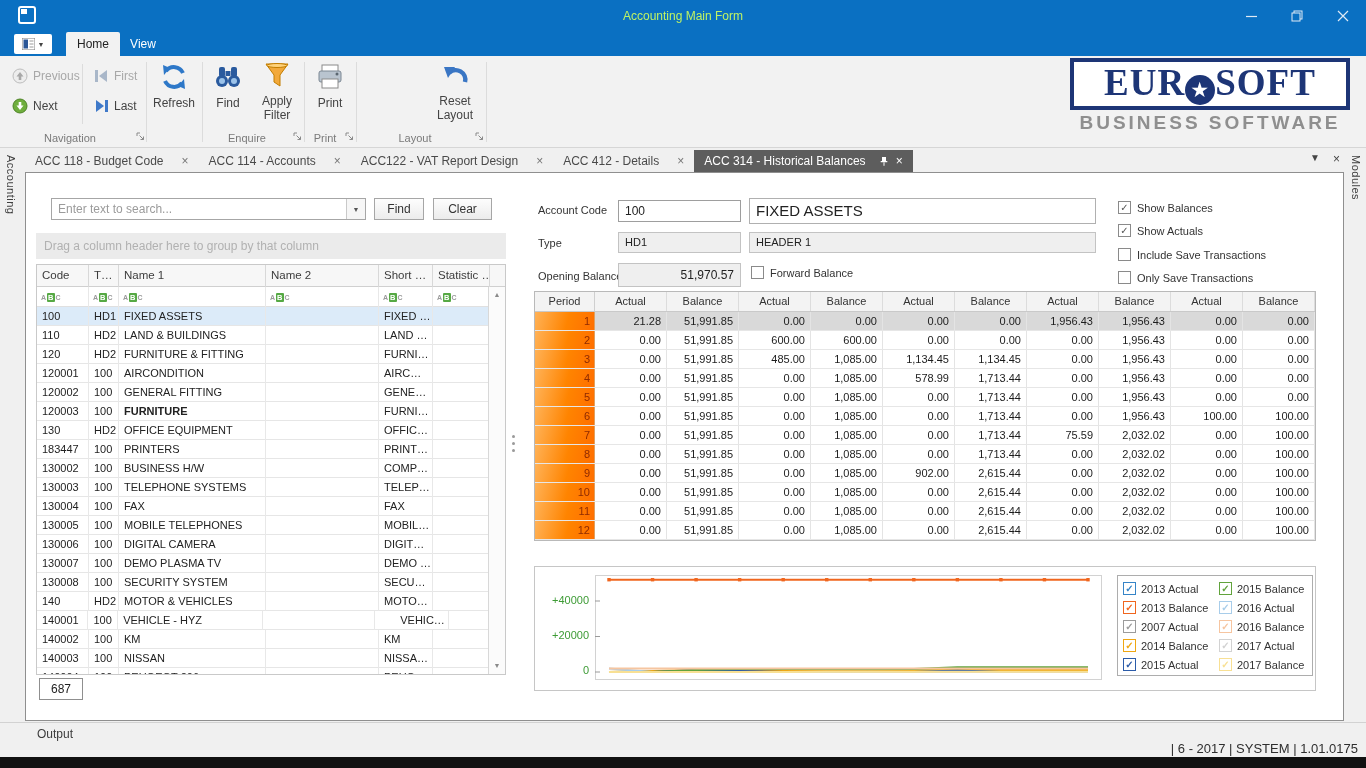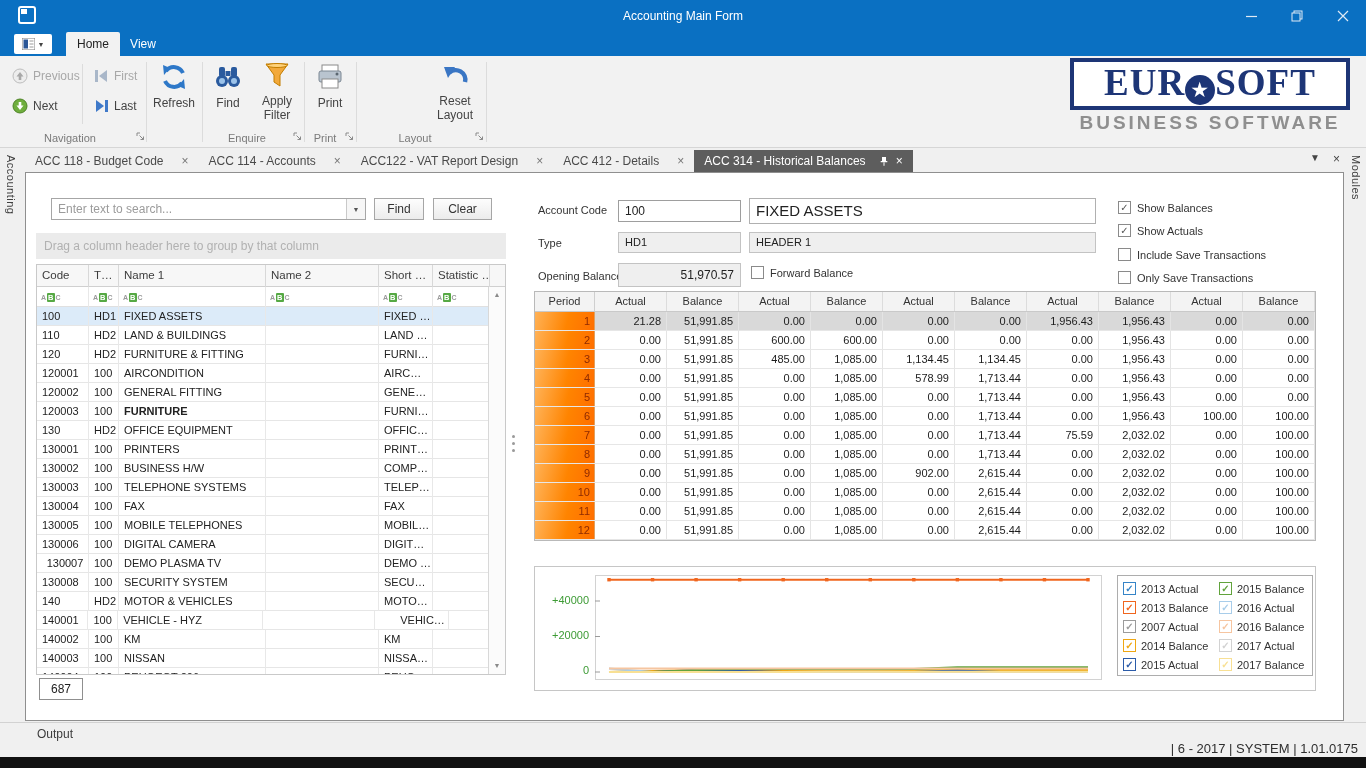--- a/index.html
+++ b/index.html
@@ -3,21 +3,21 @@
 <meta charset="utf-8">
 <style>
   *{box-sizing:border-box;margin:0;padding:0}
   html,body{width:1366px;height:768px;overflow:hidden}
   body{font-family:"Liberation Sans",sans-serif;font-size:12px;color:#333;background:#f0f0f0;position:relative}
   .abs{position:absolute}
   svg{display:block}
 
   
   .titlebar{position:absolute;left:0;top:0;width:1366px;height:32px;background:#0a70c2}
-  .titlebar .title{position:absolute;left:0;right:0;top:0;height:32px;line-height:32px;text-align:center;color:#ffffff;font-size:12px}
+  .titlebar .title{position:absolute;left:0;right:0;top:0;height:32px;line-height:32px;text-align:center;color:#bef264;font-size:12px}
   .appicon{position:absolute;left:18px;top:6px}
   .winbtns{position:absolute;right:0;top:0;height:32px;display:flex}
   .winbtn{width:46px;height:32px;display:flex;align-items:center;justify-content:center;color:#dfeaf5}
 
   
   .ribtabrow{position:absolute;left:0;top:32px;width:1366px;height:24px;background:#0a70c2}
   .appmenu{position:absolute;left:14px;top:2px;width:38px;height:20px;background:#fff;border-radius:2px;display:flex;align-items:center;justify-content:center;gap:3px}
   .appmenu .caret{font-size:7px;color:#444}
   .rtab{position:absolute;top:0;height:24px;line-height:24px;text-align:center;font-size:12px}
   .rtab.home{left:66px;width:54px;background:#f2f2f2;color:#222;border-radius:2px 2px 0 0}
@@ -423,21 +423,21 @@
         </div>
         <div class="grow">
           <div class="gcell" style="width: 52px;">130</div>
           <div class="gcell" style="width: 30px;">HD2</div>
           <div class="gcell" style="width: 147px;">OFFICE EQUIPMENT</div>
           <div class="gcell" style="width: 113px;"></div>
           <div class="gcell" style="width: 54px;">OFFIC…</div>
           <div class="gcell" style="width: 57px;"></div>
         </div>
         <div class="grow">
-          <div class="gcell" style="width: 52px;">130001</div>
+          <div class="gcell" style="width: 52px;">183447</div>
           <div class="gcell" style="width: 30px;">100</div>
           <div class="gcell" style="width: 147px;">PRINTERS</div>
           <div class="gcell" style="width: 113px;"></div>
           <div class="gcell" style="width: 54px;">PRINT…</div>
           <div class="gcell" style="width: 57px;"></div>
         </div>
         <div class="grow">
           <div class="gcell" style="width: 52px;">130002</div>
           <div class="gcell" style="width: 30px;">100</div>
           <div class="gcell" style="width: 147px;">BUSINESS H/W</div>
@@ -471,21 +471,21 @@
         </div>
         <div class="grow">
           <div class="gcell" style="width: 52px;">130006</div>
           <div class="gcell" style="width: 30px;">100</div>
           <div class="gcell" style="width: 147px;">DIGITAL CAMERA</div>
           <div class="gcell" style="width: 113px;"></div>
           <div class="gcell" style="width: 54px;">DIGIT…</div>
           <div class="gcell" style="width: 57px;"></div>
         </div>
         <div class="grow">
-          <div class="gcell" style="width: 52px; text-align: center;">130007</div>
+          <div class="gcell" style="width: 52px;">130007</div>
           <div class="gcell" style="width: 30px;">100</div>
           <div class="gcell" style="width: 147px;">DEMO PLASMA TV</div>
           <div class="gcell" style="width: 113px;"></div>
           <div class="gcell" style="width: 54px;">DEMO …</div>
           <div class="gcell" style="width: 57px;"></div>
         </div>
         <div class="grow">
           <div class="gcell" style="width: 52px;">130008</div>
           <div class="gcell" style="width: 30px;">100</div>
           <div class="gcell" style="width: 147px;">SECURITY SYSTEM</div>

